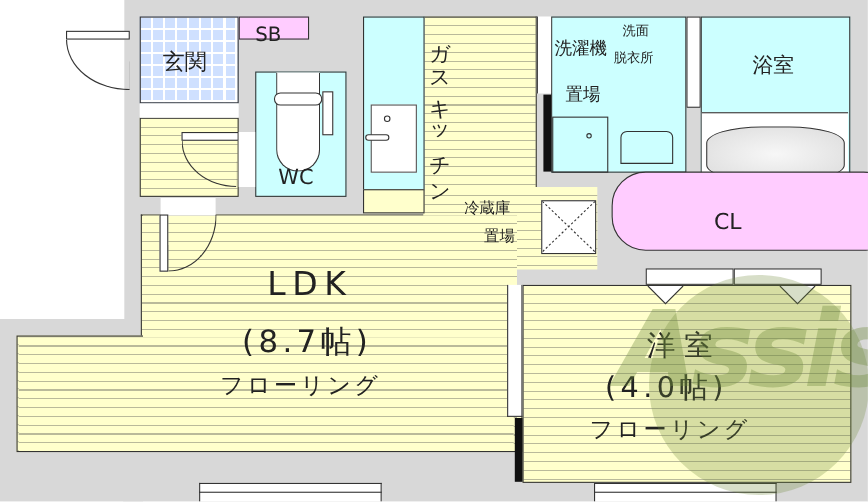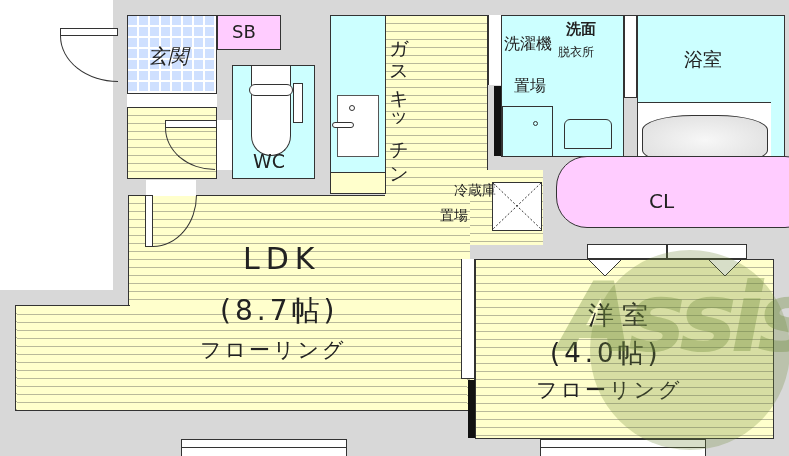--- a/index.html
+++ b/index.html
@@ -4,21 +4,21 @@
 <style>
   html, body { margin:0; padding:0; background:#ffffff; }
   body { width:789px; height:456px; position:relative; overflow:hidden; font-family:"DejaVu Sans", sans-serif; }
   .abs { position:absolute; box-sizing:border-box; }
   .wall { background:#d8d8d8; }
   .floor { background-color:#ffffcc;
     background-image: repeating-linear-gradient(to bottom, transparent 0px, transparent 7px, #b9b99a 7px, #b9b99a 8px); }
   .tile { background-color:#cfe0ff;
     background-image:
       repeating-linear-gradient(to right, transparent 0 9px, #ffffff 9px 11px),
-      repeating-linear-gradient(to bottom, transparent 0 9px, #ffffff 9px 11px); font-style: italic; }
+      repeating-linear-gradient(to bottom, transparent 0 9px, #ffffff 9px 11px); }
   .wet { background:#ccffff; }
   .pink { background:#ffccff; }
   .white { background:#ffffff; }
   .bd { border:1.5px solid #333; }
   .label { position:absolute; color:#222; white-space:nowrap; line-height:1; text-align:center; }
   .vtext { writing-mode: vertical-rl; letter-spacing:4px; }
   .wm { position:absolute; pointer-events:none; }
 </style>
 </head>
 <body>
@@ -39,21 +39,21 @@
 <div class="abs floor bd" style="left:127px;top:107px;width:90px;height:72px;"></div>
 
 <div class="abs tile bd" style="left:127px;top:15px;width:90px;height:79px;">
   <span class="label" style="left:20px;top:30px;font-size:20px;">玄関</span>
 </div>
 <div class="abs white" style="left:127px;top:94px;width:90px;height:13px;"></div>
 
 <div class="abs white bd" style="left:60px;top:28px;width:58px;height:8px;"></div>
 <div class="abs" style="left:60px;top:36px;width:58px;height:46px;border-left:1px solid #333;border-bottom:1px solid #333;border-bottom-left-radius:58px 46px;"></div>
 
-<div class="abs pink bd" style="left:217px;top:15px;width:64px;height:35px;">
+<div class="abs pink bd" style="left:217px;top:15px;width:64px;height:21px;">
   <span class="label" style="left:14px;top:7px;font-size:18px;">SB</span>
 </div>
 
 <div class="abs wet" style="left:232px;top:65px;width:83px;height:114px;border:1.5px solid #333;">
   <div class="abs white" style="left:18px;top:0;width:40px;height:90px;border:1.5px solid #333;border-top:none;border-radius:0 0 20px 20px;"></div>
   <div class="abs white" style="left:16px;top:18px;width:44px;height:12px;border:1.5px solid #333;border-radius:6px;"></div>
   <div class="abs white" style="left:60px;top:17px;width:10px;height:40px;border:1.5px solid #333;"></div>
   <span class="label" style="left:20px;top:86px;font-size:19px;">WC</span>
 </div>
 
@@ -67,47 +67,47 @@
 
 <div class="abs wet bd" style="left:330px;top:15px;width:56px;height:158px;">
   <div class="abs white" style="left:6px;top:79px;width:42px;height:62px;border:1.5px solid #555;"></div>
   <div class="abs" style="left:18px;top:89px;width:6px;height:6px;border:1px solid #333;border-radius:50%;background:#fff;"></div>
   <div class="abs white" style="left:1px;top:106px;width:22px;height:6px;border:1px solid #333;border-radius:3px;"></div>
 </div>
 <div class="abs floor bd" style="left:330px;top:172px;width:56px;height:22px;background-image:none;"></div>
 <span class="label vtext" style="left:390px;top:26px;font-size:19px;">ガスキッチン</span>
 
 <div class="abs wet bd" style="left:501px;top:15px;width:123px;height:142px;">
-  <span class="label" style="left:64px;top:6px;font-size:15px;font-weight:bold;">洗面</span>
+  <span class="label" style="left:64px;top:6px;font-size:12px;">洗面</span>
   <span class="label" style="left:56px;top:30px;font-size:12px;">脱衣所</span>
   <span class="label" style="left:2px;top:20px;font-size:16px;">洗濯機</span>
   <span class="label" style="left:12px;top:62px;font-size:16px;">置場</span>
   <div class="abs" style="left:0;top:90px;width:51px;height:51px;border:1.5px solid #333;">
     <div class="abs" style="left:30px;top:14px;width:5px;height:5px;border:1px solid #333;border-radius:50%;"></div>
   </div>
   <div class="abs" style="left:62px;top:103px;width:48px;height:30px;border:1.5px solid #333;border-radius:6px 6px 0 0;"></div>
 </div>
 <div class="abs white" style="left:488px;top:15px;width:13px;height:70px;border-left:1px solid #333;"></div>
 <div class="abs" style="left:494px;top:86px;width:7px;height:70px;background:#111;"></div>
 
-<div class="abs wet bd" style="left:637px;top:15px;width:148px;height:162px;">
+<div class="abs wet bd" style="left:637px;top:15px;width:136px;height:162px;">
   <span class="label" style="left:46px;top:34px;font-size:19px;">浴室</span>
   <div class="abs white" style="left:0;top:86px;width:133px;height:73px;border-top:1px solid #333;">
     <div class="abs" style="left:4px;top:12px;width:126px;height:50px;border:1.5px solid #333;border-radius:40% / 30%;background:radial-gradient(ellipse at center, #f7f7f7, #dcdcdc);"></div>
   </div>
 </div>
 <div class="abs white" style="left:624px;top:15px;width:13px;height:83px;border:1px solid #333;"></div>
 
 <div class="abs white bd" style="left:492px;top:182px;width:50px;height:49px;">
   <svg width="48" height="46" style="position:absolute;left:0;top:0">
     <line x1="0" y1="0" x2="48" y2="46" stroke="#333" stroke-width="1" stroke-dasharray="2,2"></line>
     <line x1="48" y1="0" x2="0" y2="46" stroke="#333" stroke-width="1" stroke-dasharray="2,2"></line>
   </svg>
 </div>
-<span class="label" style="left:454px;top:183px;font-size:14px;">冷蔵庫</span>
+<span class="label" style="left:422px;top:183px;font-size:14px;">冷蔵庫</span>
 <span class="label" style="left:440px;top:208px;font-size:14px;">置場</span>
 
 <div class="abs pink bd" style="left:556px;top:156px;width:260px;height:72px;border-radius:31px;">
   <span class="label" style="left:92px;top:34px;font-size:20px;">CL</span>
 </div>
 <div class="abs white" style="left:587px;top:244px;width:80px;height:15px;border:1px solid #333;"></div>
 <div class="abs white" style="left:667px;top:244px;width:80px;height:15px;border:1px solid #333;"></div>
 
 <div class="abs floor bd" style="left:475px;top:259px;width:299px;height:180px;">
   <svg width="299" height="20" style="position:absolute;left:0;top:0">

